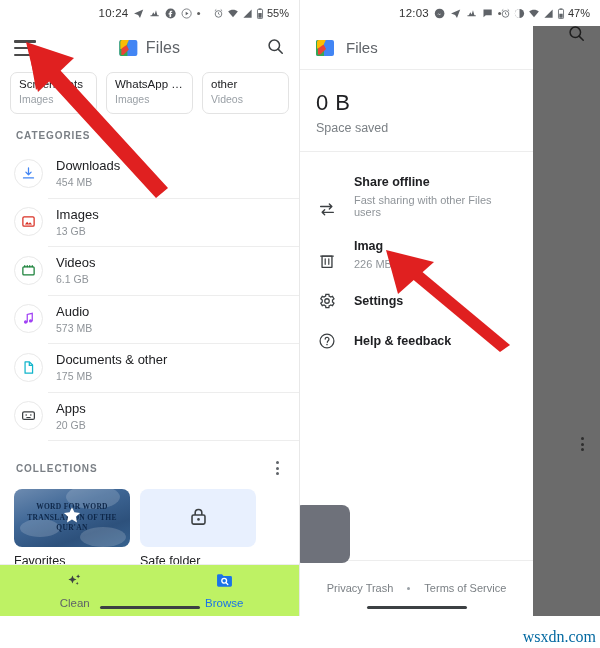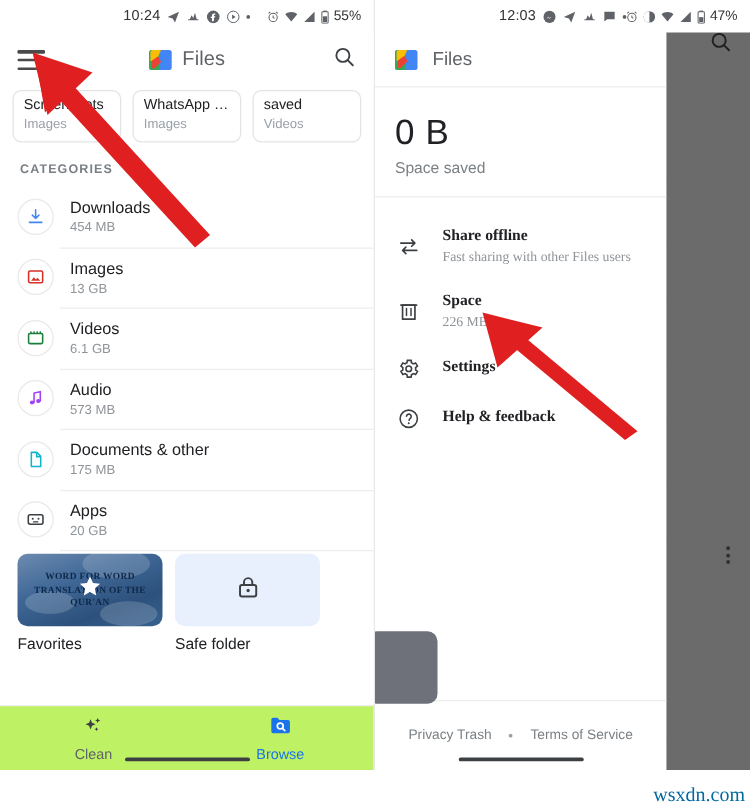--- a/index.html
+++ b/index.html
@@ -116,25 +116,25 @@
   .behind{ position:absolute; left:0; top:26px; right:0; bottom:0; background:#fff; z-index:1; }
   .behind .bh-line{ position:absolute; left:0; right:0; height:1px; background:#e6e6e6; }
   .behind-search{ position:absolute; right:14px; top:24px; z-index:4; }
   .behind-kebab{ position:absolute; right:16px; top:437px; z-index:4; display:flex; flex-direction:column; gap:2.5px; }
   .behind-kebab i{ width:3px; height:3px; border-radius:50%; background:#2e2e2e; display:block; }
   .behind-card{ position:absolute; left:-6px; top:505px; width:56px; height:58px; border-radius:8px; background:#6e717a; z-index:4; }
 
   .drawer-head{ height:44px; display:flex; align-items:center; gap:12px; padding:0 16px; border-bottom:1px solid #ededed; }
   .drawer-head .dh-title{ font-size:15px; color:#5f6368; }
   .drawer-space{ padding:20px 16px 16px 16px; border-bottom:1px solid #ededed; }
-  .drawer-space .sp-num{ font-size:28px; color:#202124; font-weight:400; letter-spacing:.5px; }
+  .drawer-space .sp-num{ font-size:22px; color:#202124; font-weight:400; letter-spacing:.5px; }
   .drawer-space .sp-lbl{ font-size:12.5px; color:#7b8085; margin-top:5px; }
 
   .drawer-list{ padding-top:14px; }
-  .d-row{ display:flex; align-items:center; padding:8px 16px 12px 16px; cursor:pointer;font-family:Liberation Serif, serif; }
+  .d-row{ display:flex; align-items:flex-end; padding:8px 16px 12px 16px; cursor:pointer; }
   .d-ic{ width:22px; flex:0 0 22px; margin-right:16px; display:flex; justify-content:center; align-items:flex-start; padding-top:2px; }
   .d-t{ font-size:12.5px; color:#202124; font-weight:600; line-height:1.35; }
   .d-s{ font-size:11px; color:#8f9499; margin-top:3px; }
 
   .drawer-foot{
     position:absolute; left:0; right:0; bottom:0; height:56px; border-top:1px solid #ededed;
     display:flex; align-items:center; justify-content:center; gap:14px; padding:0 12px;
   }
   .foot-link{ font-size:11px; color:#7b8085; text-align:center; line-height:1.35; cursor:pointer; }
   .foot-dot{ width:3px; height:3px; border-radius:50%; background:#9aa0a6; }
@@ -235,21 +235,21 @@
     <div class="recent-row">
       <div class="recent-card">
         <div class="rc-t">Screenshots</div>
         <div class="rc-s">Images</div>
       </div>
       <div class="recent-card">
         <div class="rc-t">WhatsApp Imag…</div>
         <div class="rc-s">Images</div>
       </div>
       <div class="recent-card">
-        <div class="rc-t">saved</div>
+        <div class="rc-t">other</div>
         <div class="rc-s">Videos</div>
       </div>
     </div>
 
     <div class="sect-head">
       <span>CATEGORIES</span>
     </div>
 
     <div class="cat-list">
 
@@ -329,20 +329,28 @@
         </span>
         <span class="cat-txt">
           <span class="ct" style="display:block">Apps</span>
           <span class="cs" style="display:block">20 GB</span>
         </span>
       </div>
     </div>
 
     <div class="cat-sep"></div>
 
+    <div class="sect-head">
+      <span>COLLECTIONS</span>
+      <span class="kebab">
+          <i></i>
+          <i></i>
+          <i></i>
+        </span>
+    </div>
 
     <div class="coll-wrap">
       <div class="coll-item">
         <div class="coll-thumb fav">
           <span class="cloud c1"></span>
             <span class="cloud c2"></span>
             <span class="cloud c3"></span>
           <span class="fav-text">WORD FOR WORD TRANSLATION OF THE QUR'AN</span>
           <span class="fav-star">
             <svg width="20" height="20" viewBox="0 0 24 24">
@@ -510,21 +518,21 @@
 
         <div class="d-row">
           <span class="d-ic">
             <svg width="18" height="18" viewBox="0 0 24 24">
                 <path fill="none" stroke="#3c4043" stroke-width="1.8" stroke-linejoin="round" d="M5.4 5.4h13.2v15H5.4z"></path>
                 <path stroke="#3c4043" stroke-width="1.6" stroke-linecap="round" d="M9.6 9v7.4M14.4 9v7.4"></path>
                 <path stroke="#3c4043" stroke-width="1.8" stroke-linecap="round" d="M3.6 5.4h16.8"></path>
               </svg>
           </span>
           <span>
-            <span class="d-t" style="display:block">Space</span>
+            <span class="d-t" style="display:block">Imag</span>
             <span class="d-s" style="display:block">226 MB</span>
           </span>
         </div>
 
         <div class="d-row">
           <span class="d-ic">
             <svg width="18" height="18" viewBox="0 0 24 24">
                 <path fill="none" stroke="#3c4043" stroke-width="1.7" d="M19.4 12a7.4 7.4 0 00-.1-1.2l2-1.6-2-3.4-2.4 1a7.4 7.4 0 00-2-1.2l-.4-2.5h-4l-.4 2.5a7.4 7.4 0 00-2 1.2l-2.4-1-2 3.4 2 1.6a7.4 7.4 0 000 2.4l-2 1.6 2 3.4 2.4-1a7.4 7.4 0 002 1.2l.4 2.5h4l.4-2.5a7.4 7.4 0 002-1.2l2.4 1 2-3.4-2-1.6c.07-.4.1-.8.1-1.2z"></path>
                 <circle cx="12" cy="12" r="3" fill="none" stroke="#3c4043" stroke-width="1.7"></circle>
               </svg>

